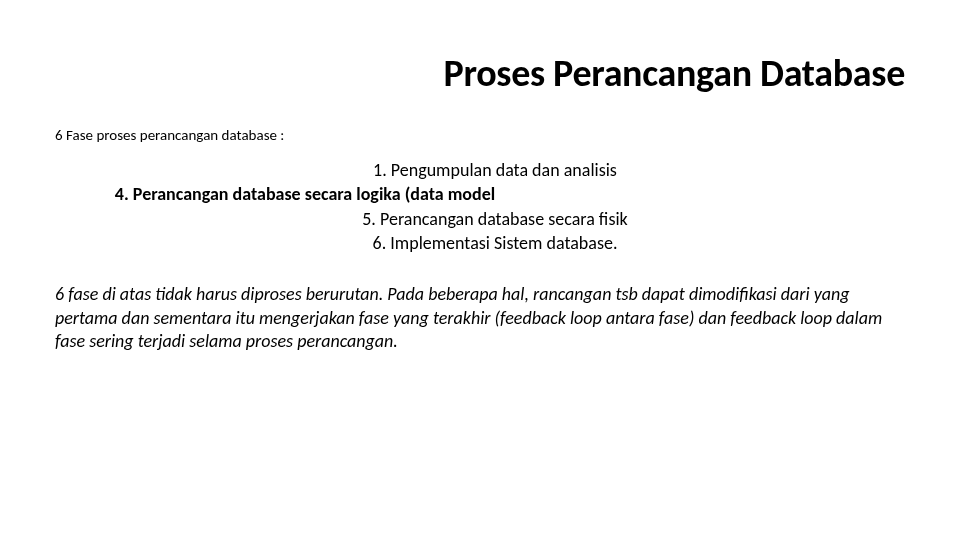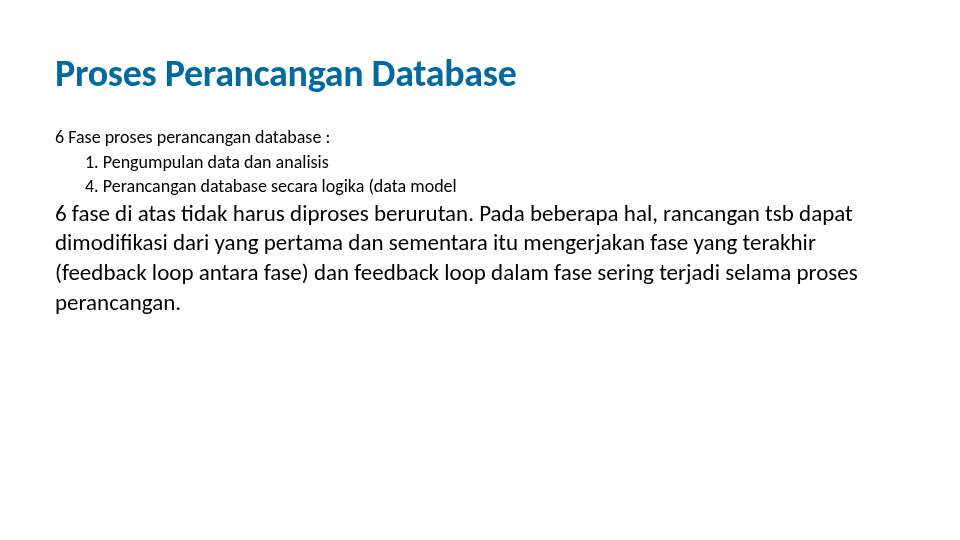--- a/index.html
+++ b/index.html
@@ -1,35 +1,37 @@
 <!DOCTYPE html>
 <html><head>
 <meta charset="utf-8">
 <style>
   * { margin: 0; padding: 0; box-sizing: border-box; }
   html, body { width: 960px; height: 540px; background: #fff; font-family: Calibri, "Segoe UI", Arial, sans-serif; color: #000; }
   .slide { width: 960px; height: 540px; padding: 50px 55px 0 55px; position: relative; }
-  .title { font-size: 38px; font-weight: 700; color: #0369a1; margin-bottom: 30px; letter-spacing: -0.3px; }
-  .intro { font-size: 18px; margin-bottom: 2px; }
-  .list { padding-left: 30px; }
+  .title { font-size: 38px; font-weight: 700; color: #000000; margin-bottom: 30px; letter-spacing: -0.3px; text-align: right; }
+  .intro { font-size: 15px; margin-bottom: 14px; }
+  .list { padding-left: 30px; text-align: center; }
   .list-item { font-size: 18px; line-height: 1.35; }
-  .li4 { display: flex; }
+  .li4 { display: flex; font-weight: bold; }
   .li4-left { width: 440px; }
   .li4-right { padding-left: 25px; }
-  .note { font-size: 23px; line-height: 1.3; padding-right: 5px; }
+  .note { margin-top: 28px; font-size: 18px; font-style: italic; line-height: 1.3; padding-right: 5px; }
 </style>
 </head>
 <body>
 
 <div class="slide">
   <h1 class="title">Proses Perancangan Database</h1>
 
   <div class="intro">6 Fase proses perancangan database :</div>
 
   <div class="list">
     <div class="list-item">1. Pengumpulan data dan analisis</div>
     <div class="list-item li4">
       <span class="li4-left">4. Perancangan database secara logika (data model</span>
     </div>
+    <div class="list-item">5. Perancangan database secara fisik</div>
+    <div class="list-item">6. Implementasi Sistem database.</div>
   </div>
 
   <div class="note">6 fase di atas tidak harus diproses berurutan. Pada beberapa hal, rancangan tsb dapat dimodifikasi dari yang pertama dan sementara itu mengerjakan fase yang terakhir (feedback loop antara fase) dan feedback loop dalam fase sering terjadi selama proses perancangan.</div>
 </div>
 
 </body></html>

